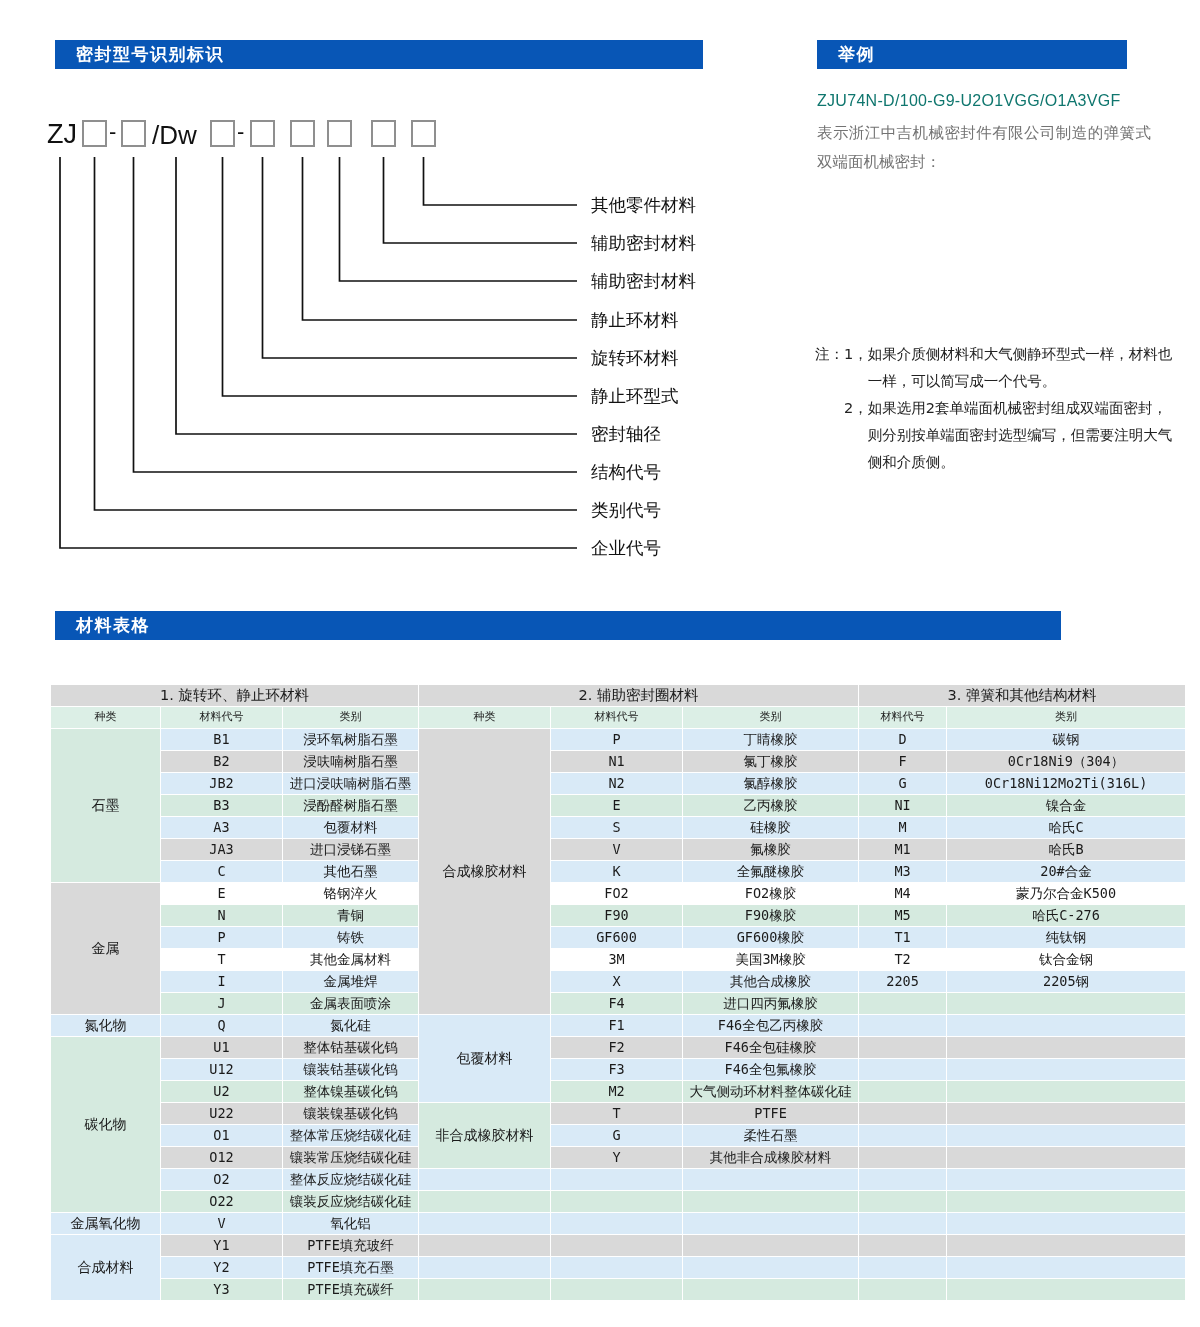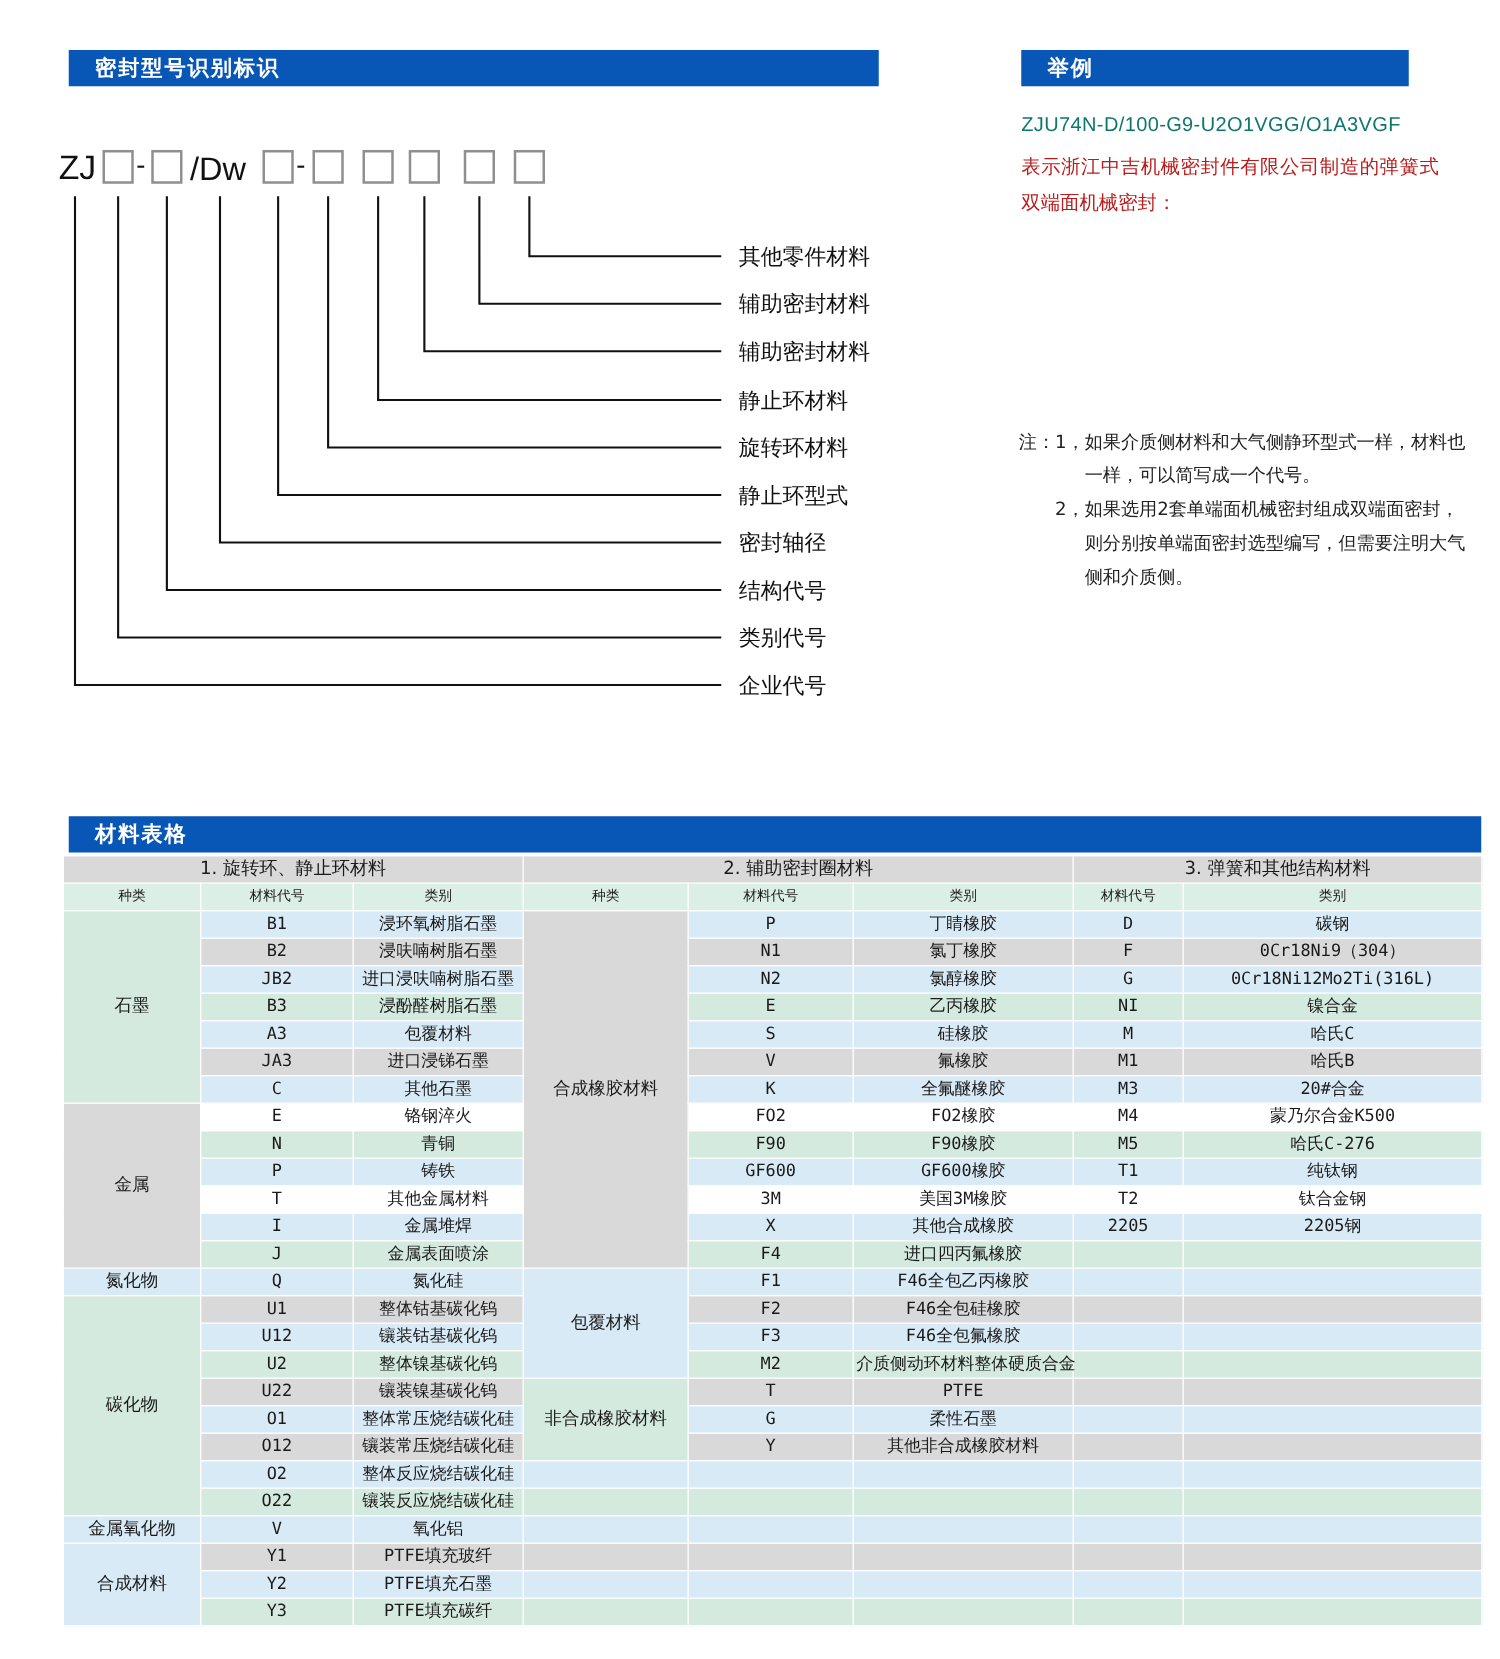--- a/index.html
+++ b/index.html
@@ -3,28 +3,28 @@
 <meta charset="utf-8">
 <style>
   html,body{margin:0;padding:0;background:#fff;}
   .canvas{position:relative;width:1200px;height:1327px;background:#fff;overflow:hidden;
           font-family:"DejaVu Sans",sans-serif;color:#1a1a1a;margin-left:20px;}
   .bar{position:absolute;height:29px;background:var(--blue,#0856b6);color:#fff;
        font-family:"Liberation Sans",sans-serif;font-weight:bold;font-size:17px;
        line-height:29px;padding-left:21px;box-sizing:border-box;letter-spacing:1.5px;}
   #bar-seal{left:35px;top:40px;width:648px;}
   #bar-example{left:797px;top:40px;width:310px;}
-  #bar-materials{left:35px;top:653px;width:1130px;}
+  #bar-materials{left:35px;top:611px;width:1006px;}
   #diagram{position:absolute;left:0;top:95px;}
   #diagram text{font-family:"Liberation Sans",sans-serif;fill:#111;}
   #diagram .lab{font-family:"DejaVu Sans",sans-serif;font-size:17.5px;}
   .example{position:absolute;left:797px;top:92px;width:334px;}
   .model{font-family:"Liberation Sans",sans-serif;font-size:16px;letter-spacing:.3px;
          margin-bottom:9px;color:#0f766e;}
-  .extext{font-size:15.5px;line-height:1.84;color:#b91c1c;text-align:justify;}
+  .extext{font-size:15.5px;line-height:1.84;color:#737373;text-align:justify;}
   .notes{position:absolute;left:795px;top:341px;width:358px;display:grid;
          grid-template-columns:auto auto 1fr;font-size:14.5px;line-height:1.86;color:#222;}
   .notes span{display:block;}
   .mt{position:absolute;left:30px;top:684px;width:1135px;border-collapse:collapse;table-layout:fixed;}
   .mt th,.mt td{border:1px solid #fff;text-align:center;font-weight:normal;height:21px;
                 padding:0 2px;white-space:nowrap;overflow:visible;font-size:14px;line-height:1.15;
                 font-family:"DejaVu Sans",sans-serif;}
   .mt .sect{background:var(--gray,#d9d9d9);font-size:14.5px;}
   .mt .colh{background:var(--colh,#dcefe6);font-size:11px;}
   .mt .code,.mt .lbl{font-family:"DejaVu Sans Mono",monospace;font-size:13.5px;}
@@ -260,21 +260,21 @@
           <td class="lbl tb">镶装钴基碳化钨</td>
           <td class="code tb">F3</td>
           <td class="lbl tb">F46全包氟橡胶</td>
           <td class="code tb"></td>
           <td class="lbl tb"></td>
         </tr>
         <tr>
           <td class="code tn">U2</td>
           <td class="lbl tn">整体镍基碳化钨</td>
           <td class="code tn">M2</td>
-          <td class="lbl tn">介质侧动环材料整体硬质合金</td>
+          <td class="lbl tn">大气侧动环材料整体碳化硅</td>
           <td class="code tn"></td>
           <td class="lbl tn"></td>
         </tr>
         <tr>
           <td class="code tg">U22</td>
           <td class="lbl tg">镶装镍基碳化钨</td>
           <th class="grp tn" rowspan="3">非合成橡胶材料</th>
           <td class="code tg">T</td>
           <td class="lbl tg">PTFE</td>
           <td class="code tg"></td>

